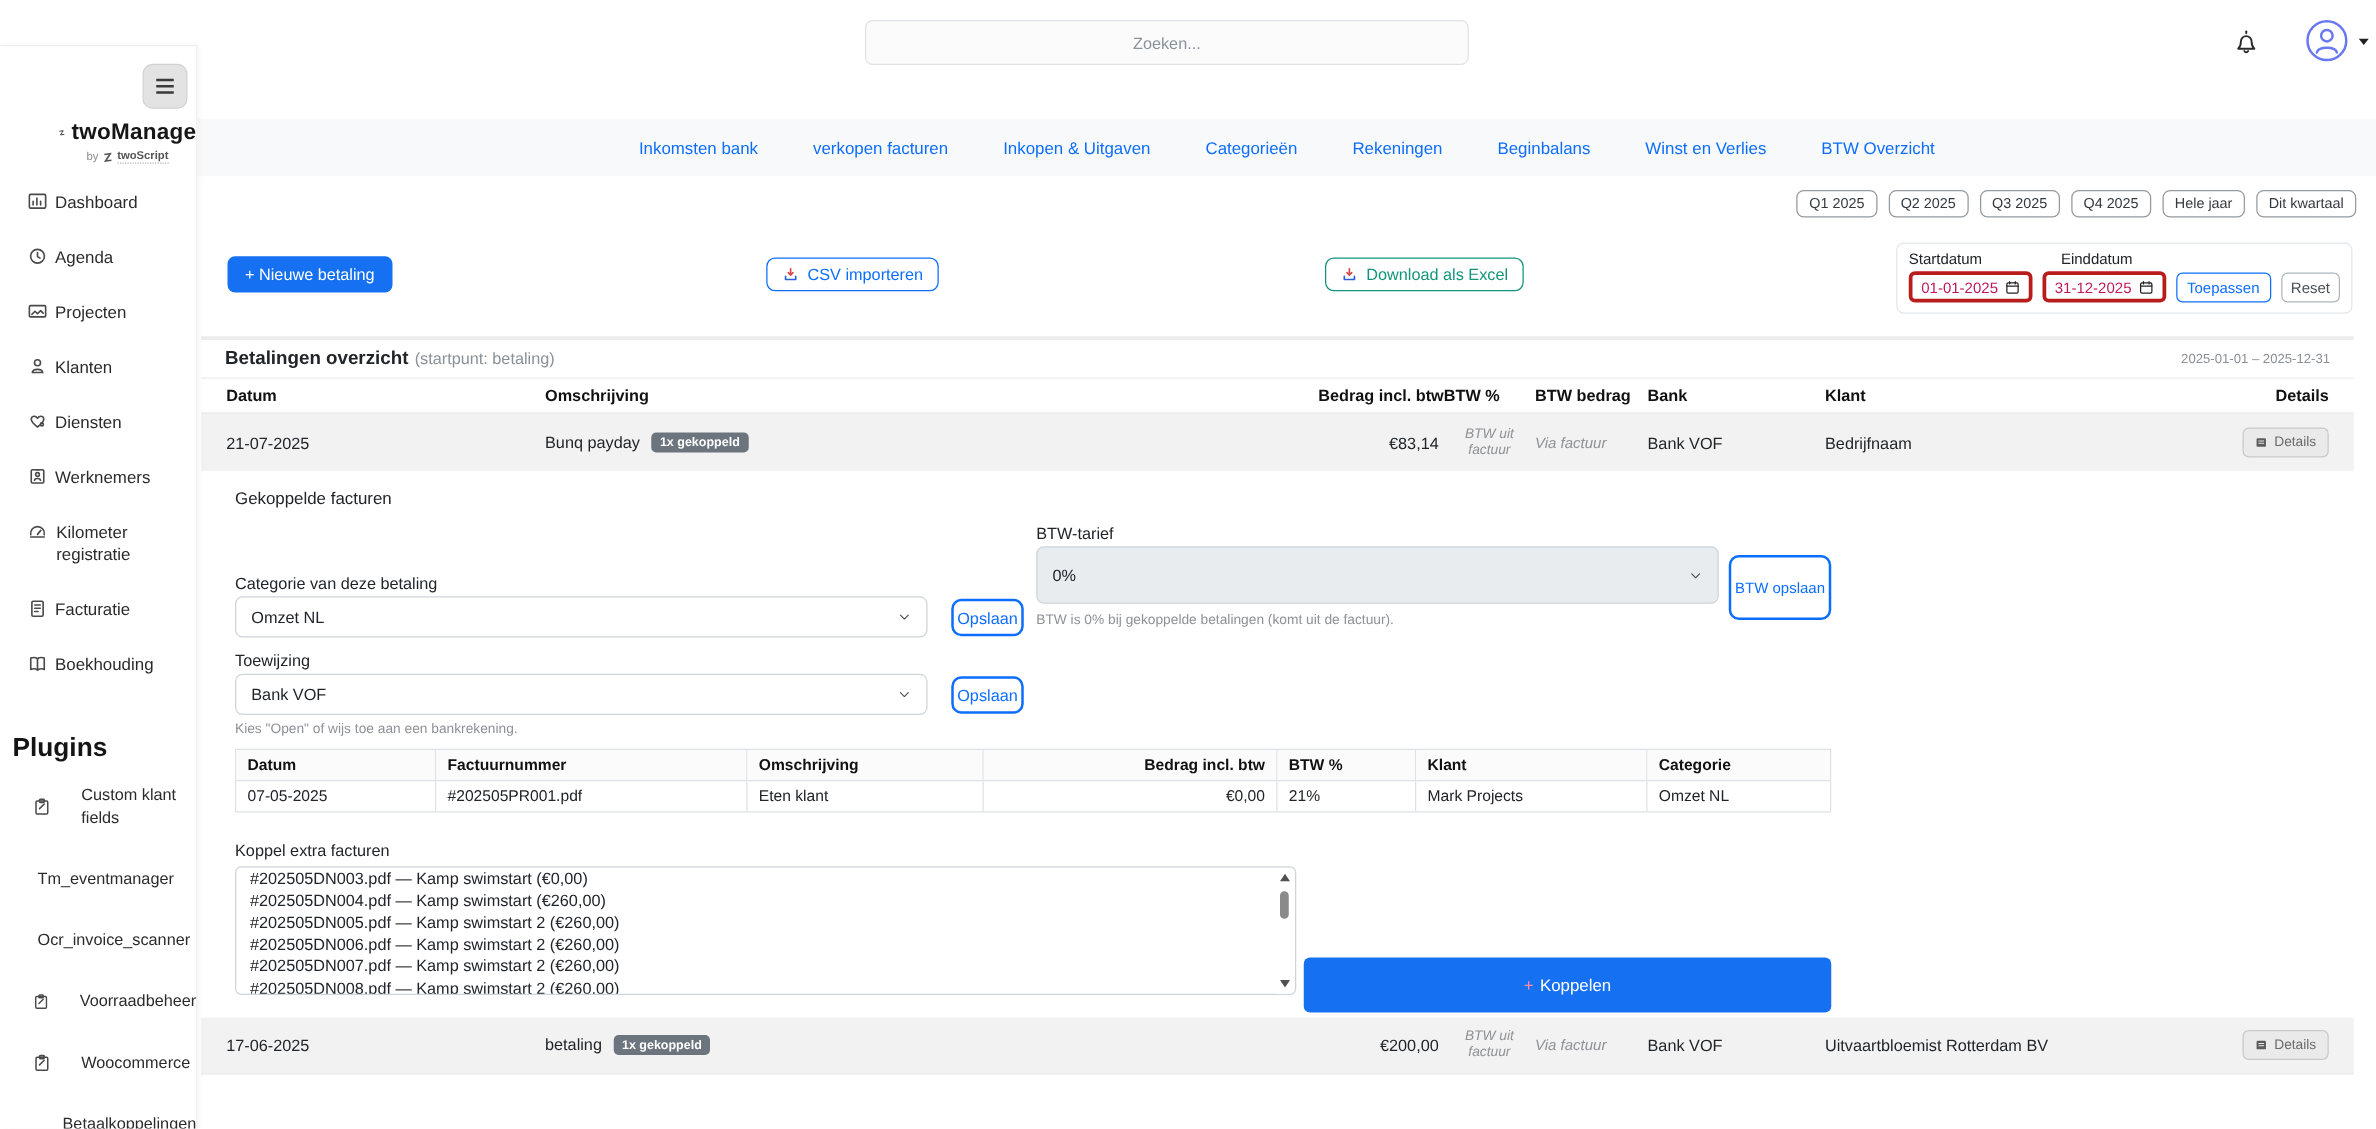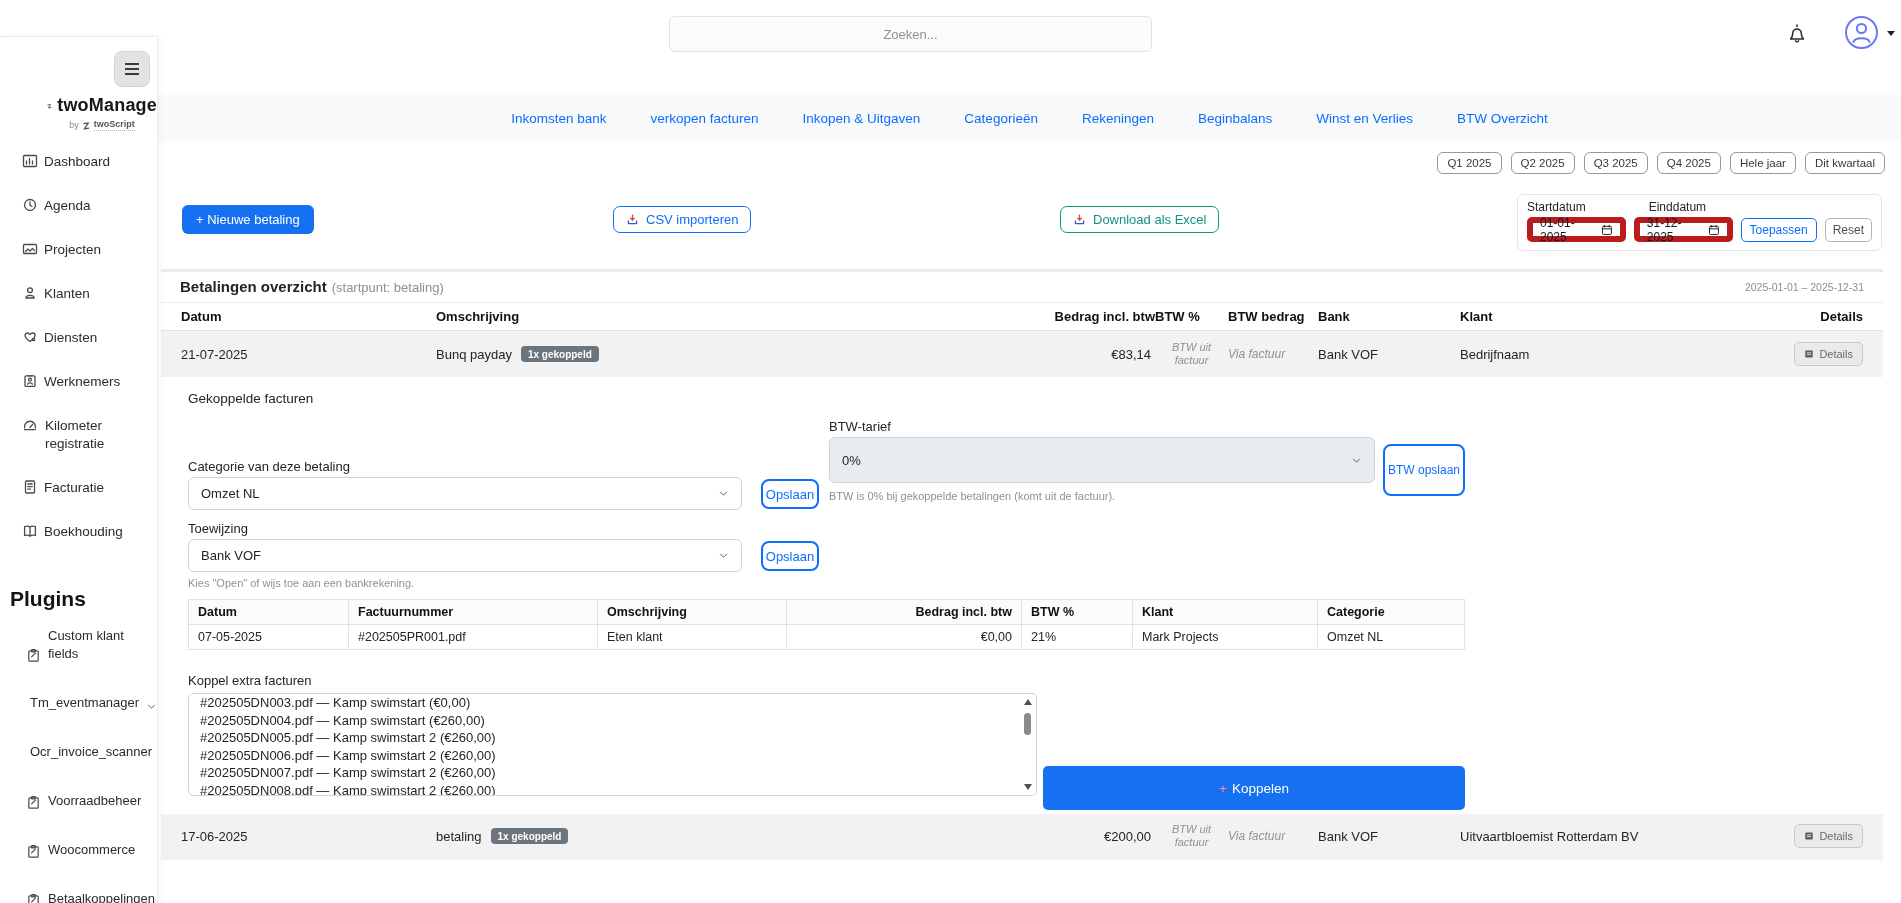--- a/index.html
+++ b/index.html
@@ -7,21 +7,21 @@
   body {
     position:relative; overflow:hidden; background:#ffffff;
     font-family:"Liberation Sans", sans-serif; color:#212529;
   }
   svg { display:block; }
   .ico { stroke:#4a4a4a; fill:none; stroke-width:1.3; stroke-linecap:round; stroke-linejoin:round; }
 
   
   .topbar { position:absolute; left:0; top:0; width:1901px; height:95px; background:#fff; }
   .search-box {
-    position:absolute; left:669px; top:16px; width:483px; height:36px;
+    position:absolute; left:692px; top:16px; width:483px; height:36px;
     background:#fbfbfb; border:1px solid #dfe3e7; border-radius:6px;
     font-size:13px; color:#495057; text-align:center; outline:none;
   }
   .search-box::placeholder { color:#8a929b; }
   .bell { position:absolute; left:1786px; top:22px; width:22px; height:24px; cursor:pointer; }
   .avatar-wrap { position:absolute; left:1843px; top:14px; width:52px; height:38px; cursor:pointer; }
   .caret-down {
     position:absolute; right:0; top:17px; width:0; height:0;
     border-left:4px solid transparent; border-right:4px solid transparent; border-top:5px solid #222;
   }
@@ -43,21 +43,21 @@
   .logo-title { font-size:18px; font-weight:bold; color:#161616; letter-spacing:.2px; }
   .logo-sub { margin-top:3px; font-size:9px; color:#8a8a8a; display:flex; align-items:center; justify-content:center; gap:3px; }
   .logo-brand { font-weight:bold; color:#555; border-bottom:1px dotted #b5b5b5; padding-bottom:1px; }
   .side-nav { margin-top:22px; padding-left:22px; }
   .side-item { display:flex; align-items:flex-start; gap:6px; margin-bottom:26px; cursor:pointer; }
   .side-item .lbl { font-size:13.5px; color:#2b2b2b; line-height:18px; width:112px; margin-left:-0px; }
   .side-item.wrap { display:block; }
   .side-item.wrap .first { display:flex; gap:7px; }
   .plugins-h { margin-top:46px; padding-left:10px; font-size:21px; font-weight:bold; color:#141414; }
   .plug-nav { margin-top:16px; padding-left:26px; }
-  .plug-item { display:flex; align-items:flex-end; gap:7px; margin-bottom:31px; cursor:pointer; }
+  .plug-item { display:flex; align-items:center; gap:24px; margin-bottom:31px; cursor:pointer; }
   .plug-item .lbl { font-size:13px; color:#2b2b2b; line-height:18px; }
   .plug-item.indent { padding-left:4px; }
   .chev { margin-top:3px; }
 
   
   .tab-band {
     position:absolute; left:158px; top:95px; width:1743px; height:46px; background:#f8f9fa;
     display:flex; align-items:center; justify-content:center; gap:44px;
   }
   .tab-link { font-size:13.5px; color:#0d6efd; cursor:pointer; text-decoration:none; white-space:nowrap; }
@@ -71,23 +71,23 @@
 
   
   .date-filter {
     position:absolute; top:194px; right:19px; width:365px; height:57px;
     border:1px solid #e2e6ea; border-radius:6px; background:#fff; padding:5px 9px;
   }
   .df-labels { display:flex; gap:63px; }
   .df-label { font-size:12px; color:#212529; }
   .df-row { display:flex; align-items:center; gap:8px; margin-top:3px; }
   .date-input {
-    width:115px; height:25px; border:6px solid #b91c1c; border-radius:5px; background:#fff;
+    width:115px; height:25px; border:3px solid #b91c1c; border-radius:5px; background:#fff;
     display:flex; align-items:center; justify-content:space-between; padding:0 7px;
-    font-size:12px; color:#0f172a; cursor:pointer;
+    font-size:12px; color:#be185d; cursor:pointer;
   }
   .btn-apply {
     border:1px solid #0d6efd; color:#0d6efd; background:#fff; border-radius:5px;
     font-size:12px; padding:4px 8px; cursor:pointer;
   }
   .btn-reset {
     border:1px solid #adb5bd; color:#495057; background:#fff; border-radius:5px;
     font-size:12px; padding:4px 7px; cursor:pointer;
   }
 

